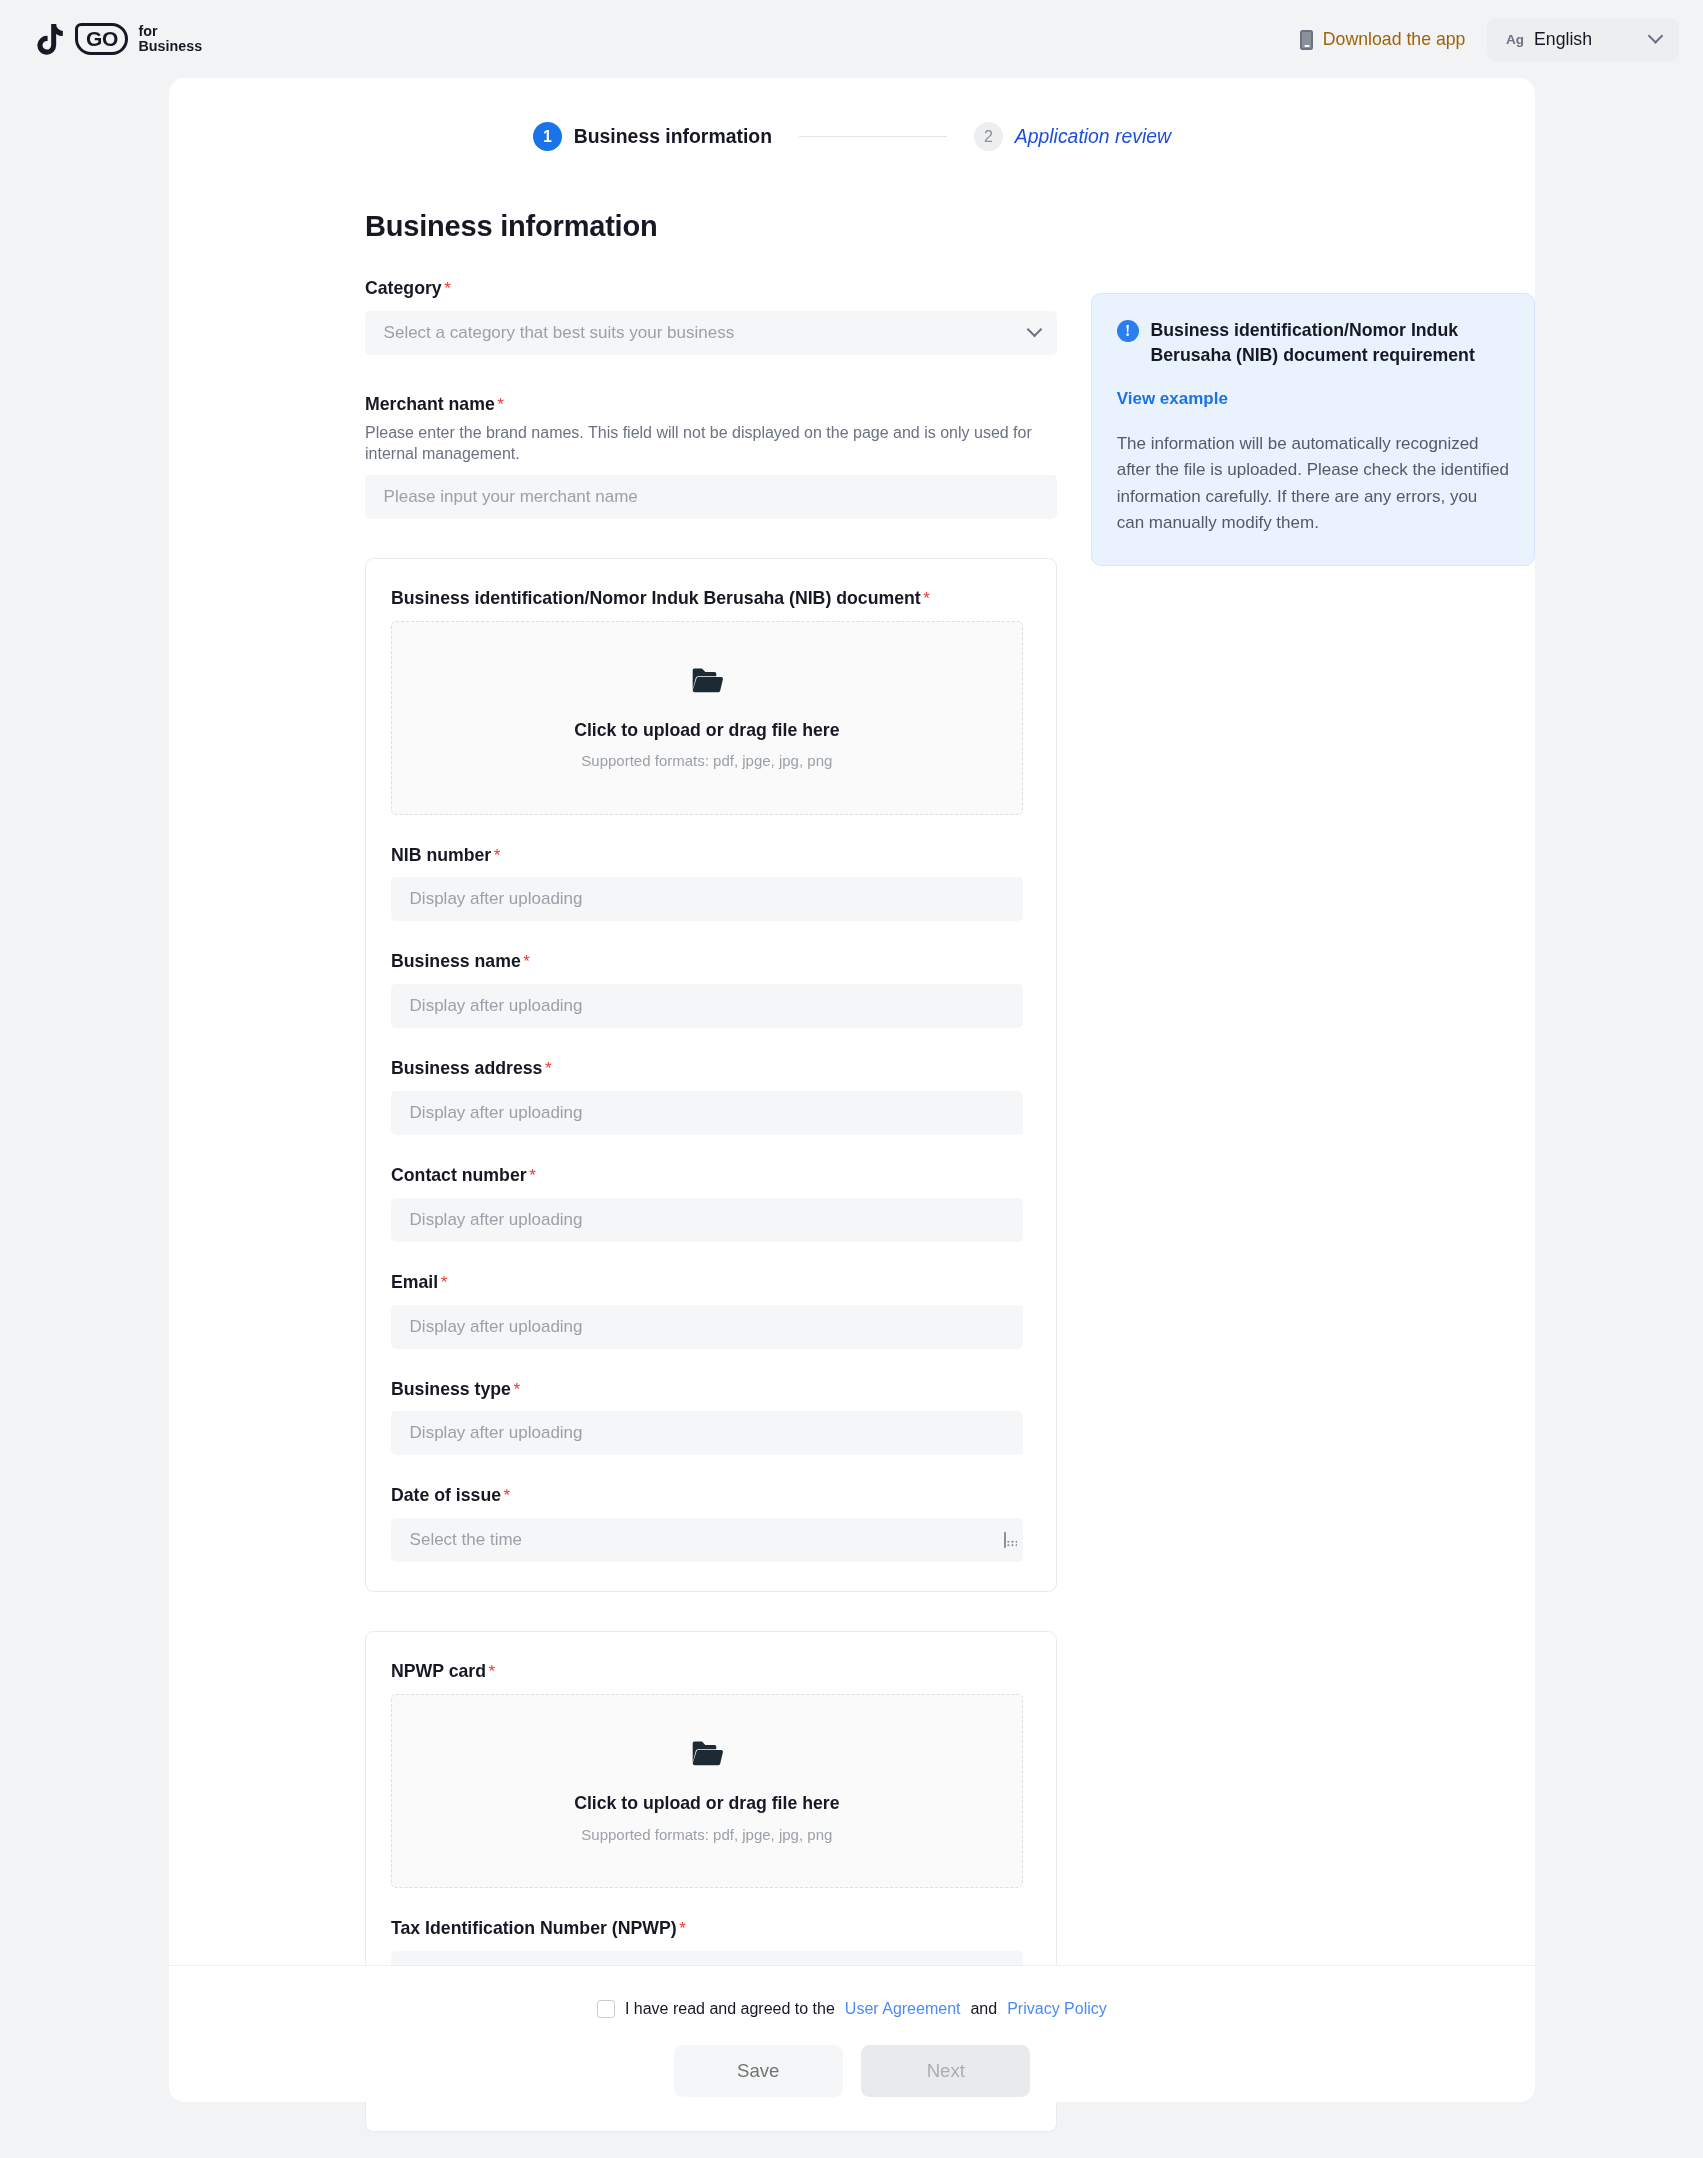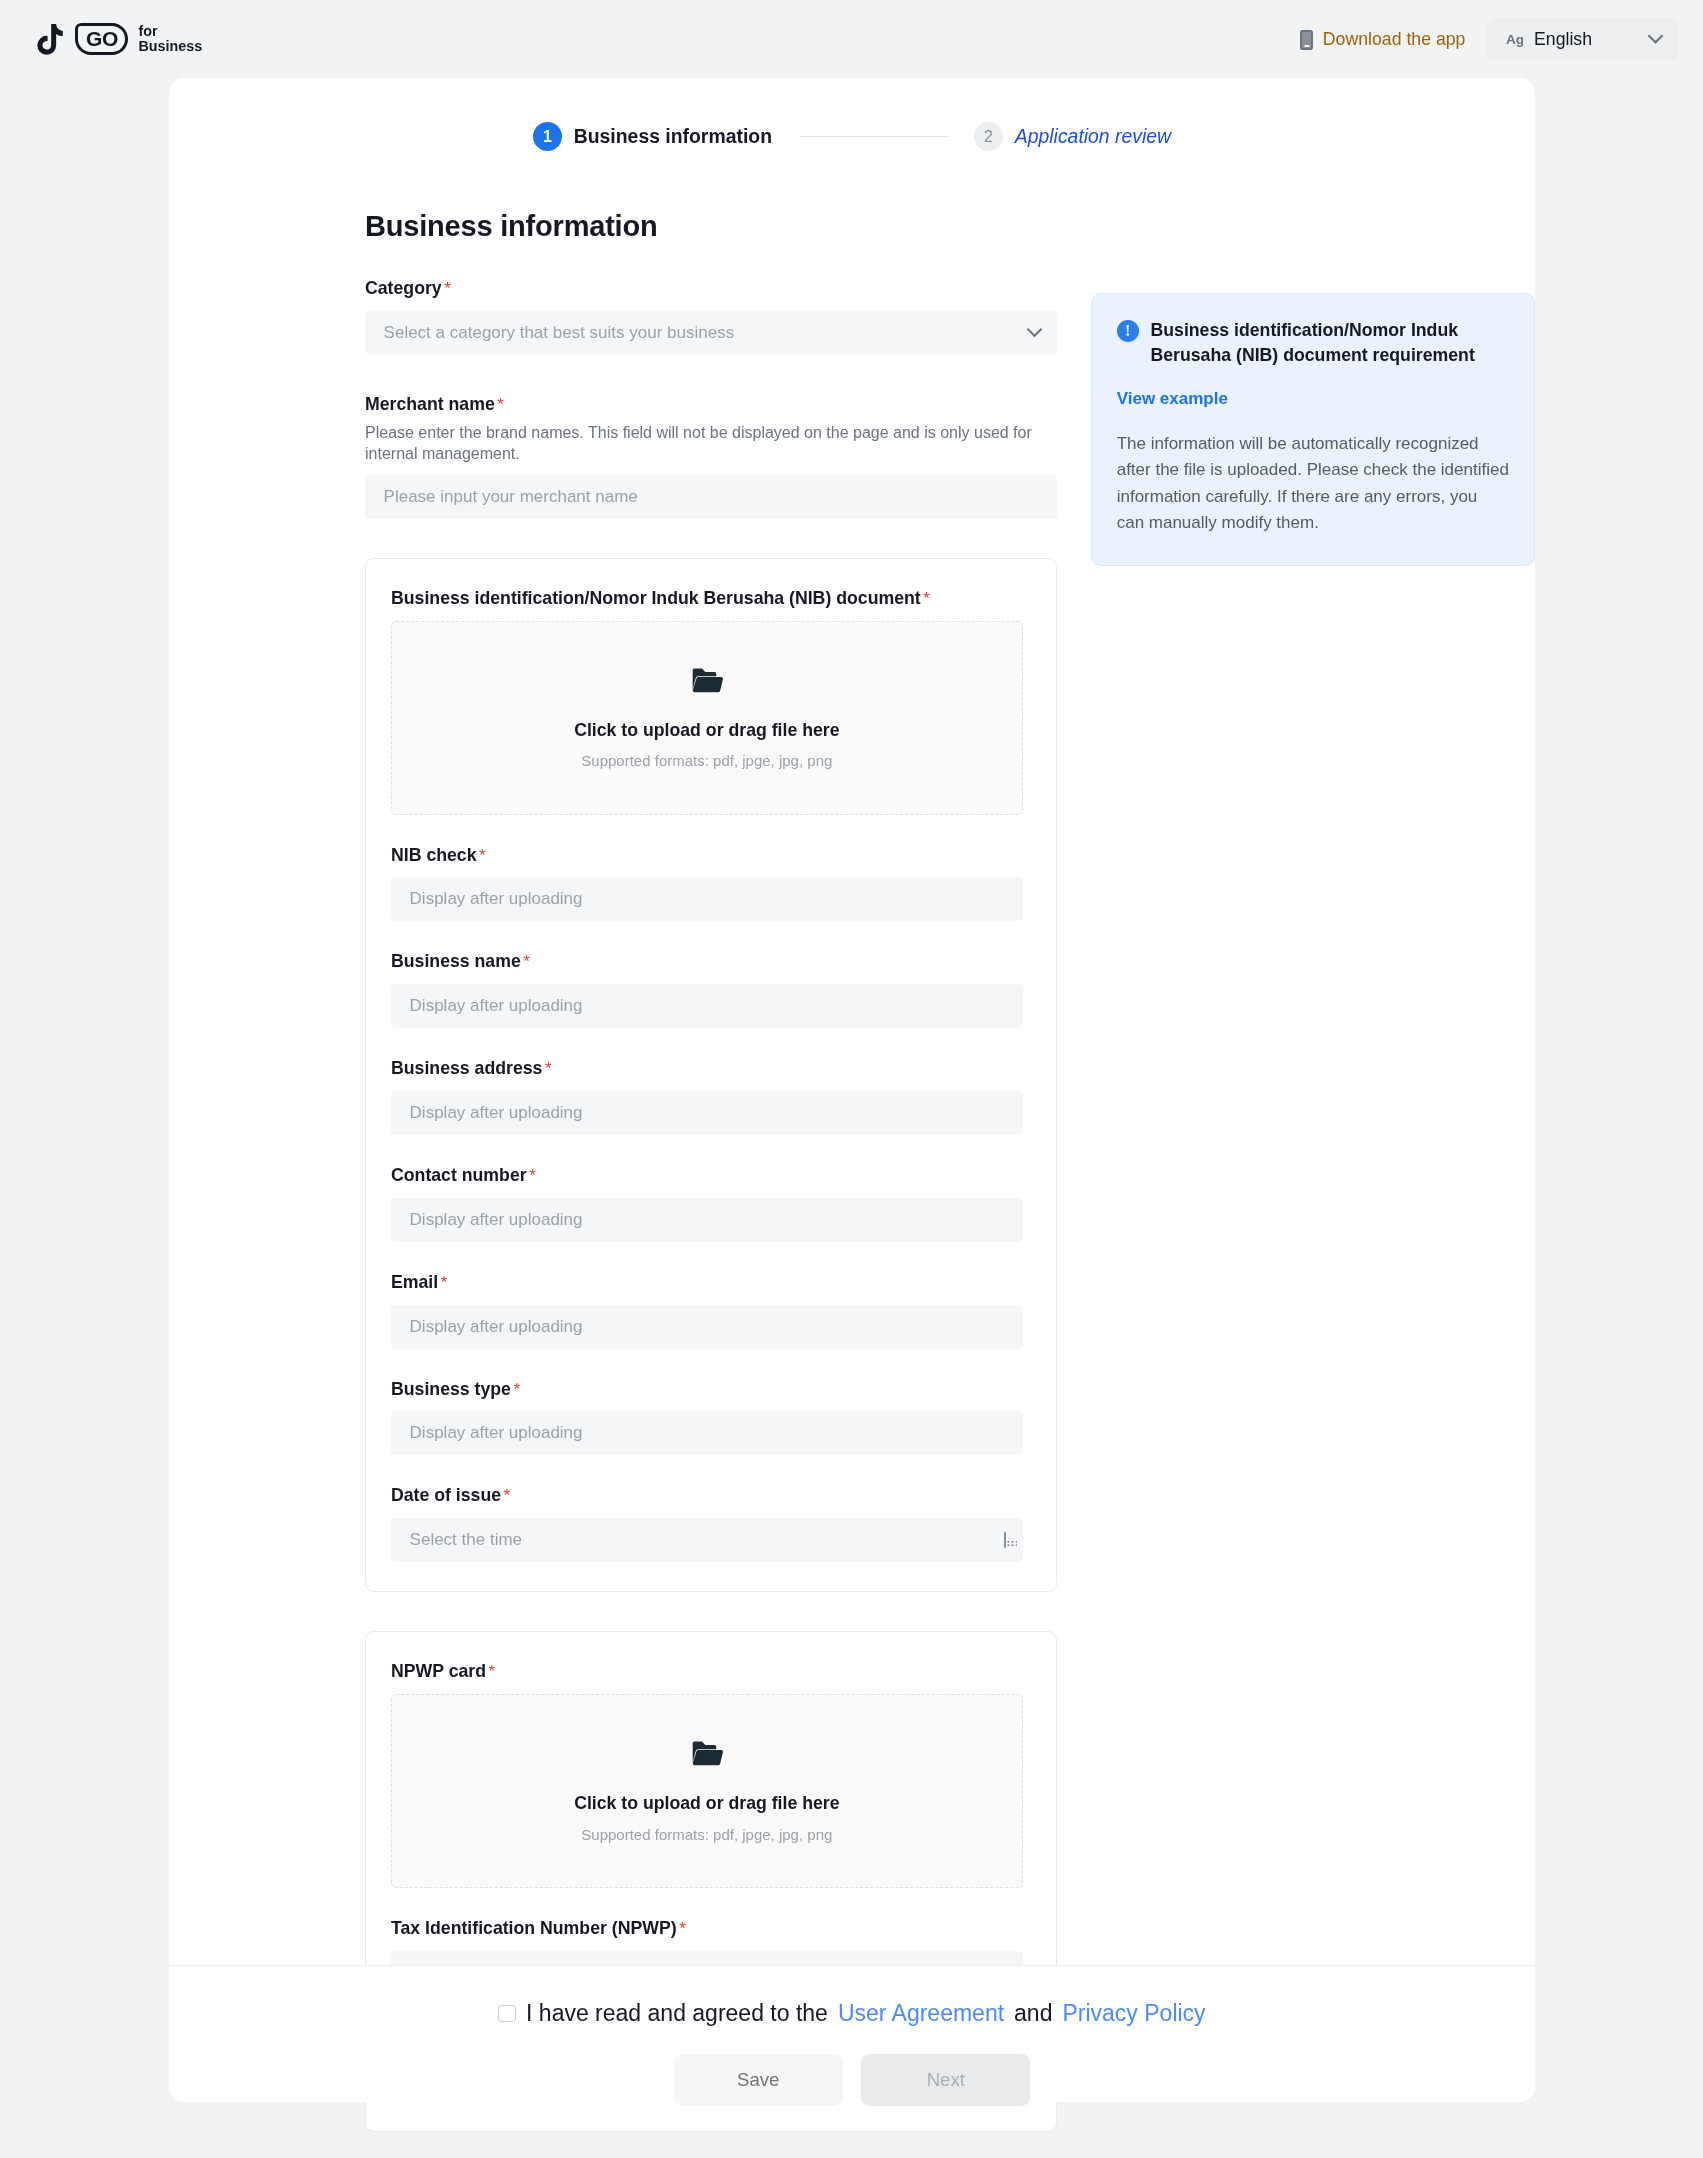--- a/index.html
+++ b/index.html
@@ -222,21 +222,21 @@
     left: 169px; top: 1965px;
     width: 1366px; height: 137px;
     background: #ffffff;
     border-top: 0.8px solid #eceef0;
     border-radius: 0 0 15px 15px;
     display: flex; flex-direction: column; align-items: center;
   }
   .agree-row {
     display: flex; align-items: center; gap: 10px;
     margin-top: 34px;
-    font-size: 23px; color: #161823;
+    font-size: 16px; color: #161823;
   }
   .checkbox {
     width: 17.7px; height: 17.7px;
     border: 1.3px solid #c6cbd1;
     border-radius: 3.4px; background: #fff;
     cursor: pointer;
   }
   .link { color: #4a8bf5; cursor: pointer; }
   .btn-row { display: flex; gap: 18.6px; margin-top: 27px; }
   .btn {
@@ -335,21 +335,21 @@
             <path d="M8.6 13h27.2c1.4 0 2.4 1.3 2.1 2.6l-3.2 13.5A2.2 2.2 0 0 1 32.6 31H4.2c-1.4 0-2.4-1.3-2.1-2.6l4.4-13.7A2.2 2.2 0 0 1 8.6 13z" fill="#1c2a33"></path>
           </svg>
           <div class="dz-title">Click to upload or drag file here</div>
           <div class="dz-sub">Supported formats: pdf, jpge, jpg, png</div>
         </div>
 
         <div class="gap-md"></div>
 
         <div class="field">
           <span class="lbl">
-            <span>NIB check</span><span class="req">*</span>
+            <span>NIB number</span><span class="req">*</span>
           </span>
           <div class="input">
             <span class="ph">Display after uploading</span>
           </div>
         </div>
         <div class="gap-md"></div>
 
         <div class="field">
           <span class="lbl">
             <span>Business name</span><span class="req">*</span>

